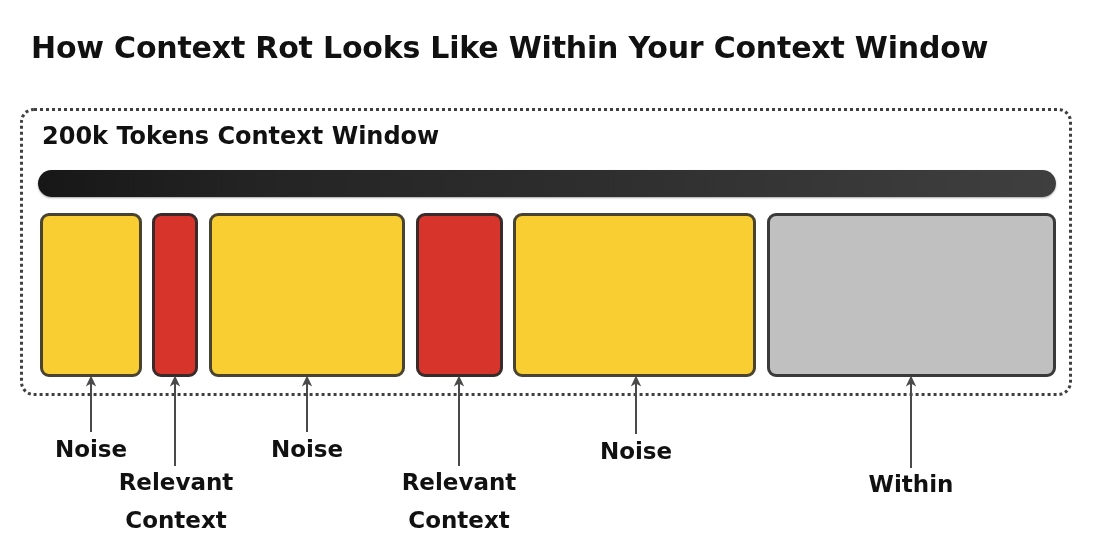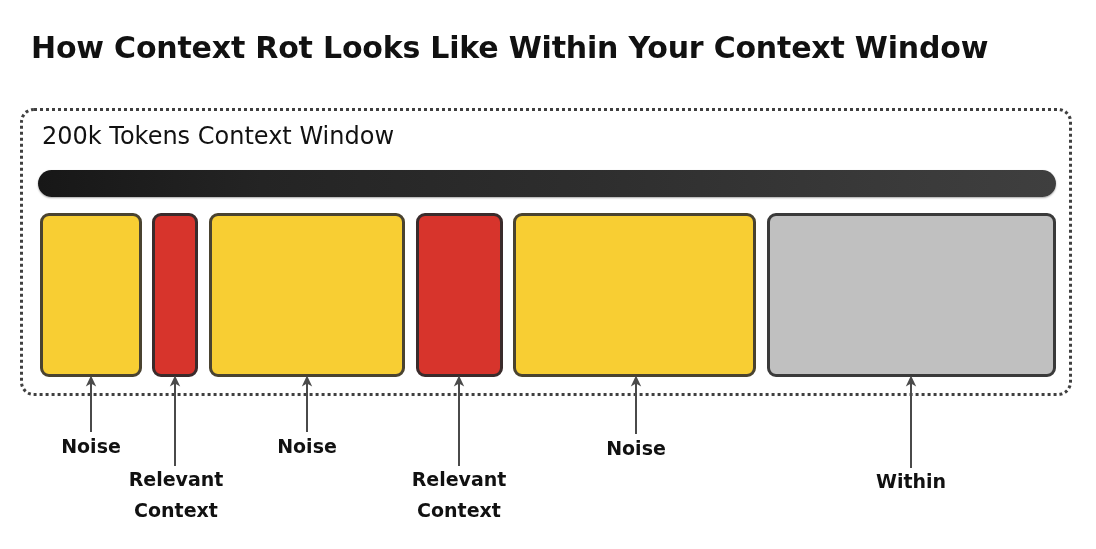--- a/index.html
+++ b/index.html
@@ -45,21 +45,21 @@
     border: 3px dotted #404040;
     border-radius: 14px;
     background: transparent;
   }
 
   #context-window-label {
     position: absolute;
     left: 42px;
     top: 122px;
     font-size: 24px;
-    font-weight: 400;
+    font-weight: 700;
     color: #111111;
     white-space: nowrap;
   }
 
   
   #capacity-bar {
     position: absolute;
     left: 38px;
     top: 170px;
     width: 1018px;
@@ -87,21 +87,21 @@
     position: absolute;
     left: 0; top: 0;
     width: 1096px;
     height: 549px;
     pointer-events: none;
   }
 
   
   .annotation {
     position: absolute;
-    font-size: 19px;
+    font-size: 23px;
     font-weight: 700;
     color: #111111;
     text-align: center;
     line-height: 1.65;
     white-space: pre-line;
     transform: translateX(-50%);
   }
 </style>
 </head>
 <body>

